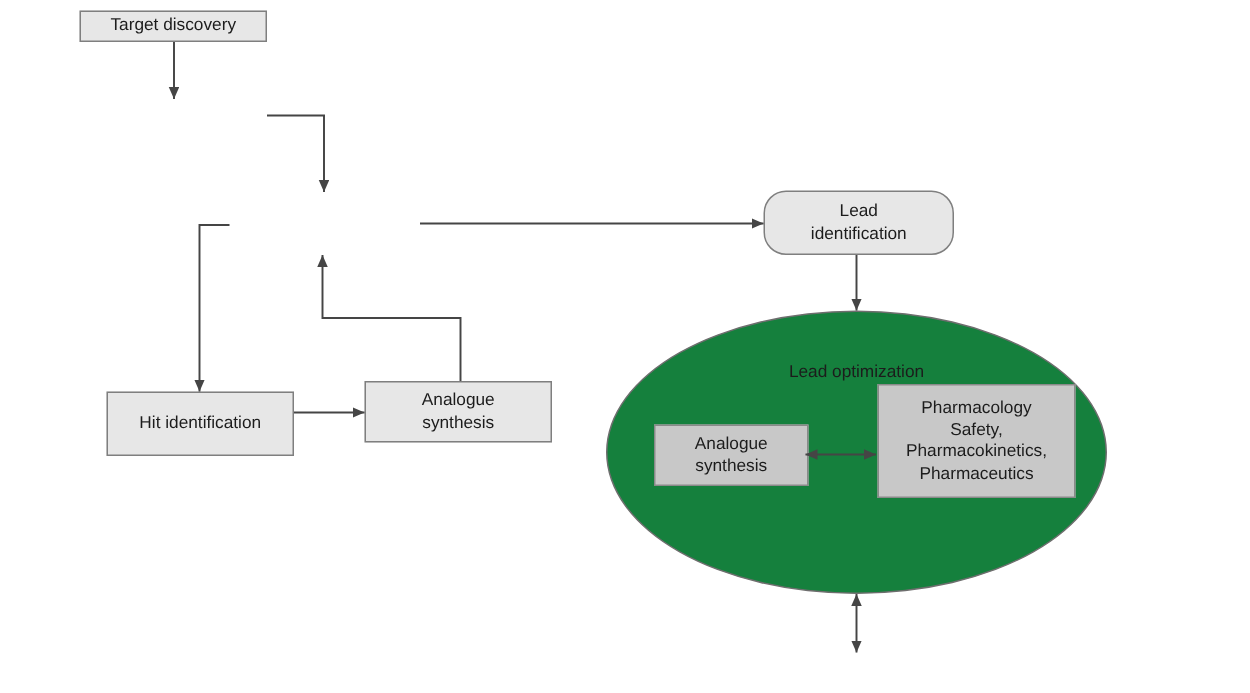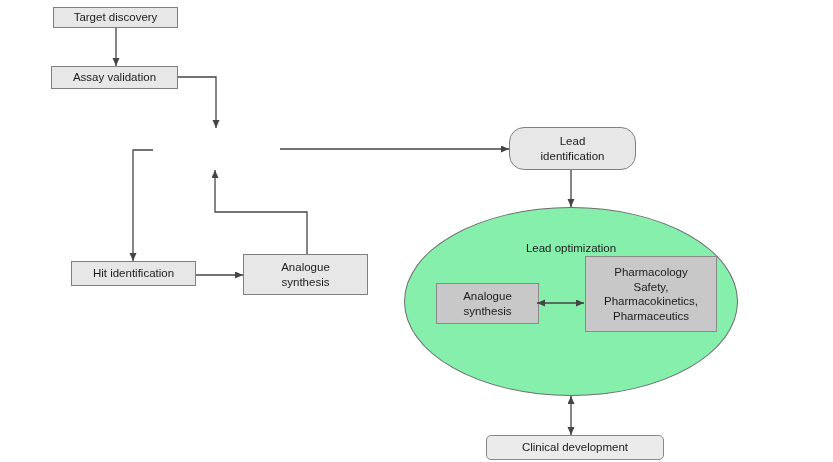--- a/index.html
+++ b/index.html
@@ -32,21 +32,21 @@
   .node.rounded {
     border-radius: 5px;
     background: #ebebeb;
     border-color: #888888;
   }
   .ellipse {
     position: absolute;
     box-sizing: border-box;
     left: 404px; top: 207px;
     width: 334px; height: 189px;
-    background: #86efac;
+    background: #15803d;
     border: 1.4px solid #6e6e6e;
     border-radius: 50%;
   }
   .ellipse-label {
     position: absolute;
     left: 0; top: 34px;
     width: 100%;
     text-align: center;
     font-size: 11.5px;
     color: #1c1c1c;
@@ -62,42 +62,40 @@
     stroke-width: 1.3px;
   }
 </style>
 </head>
 <body>
 
 <div class="canvas">
 
   <div class="node" style="left:53px; top:7px; width:125px; height:21px;">Target discovery</div>
 
-  <div class="node" style="left:51px; top:66px; width:127px; height:23px;">Assay validation</div>
 
 
   <div class="node" style="left:509px; top:127px; width:127px; height:43px;border-radius:15px;">Lead
 identification</div>
 
-  <div class="node" style="left:71px; top:261px; width:125px; height:25px;">Hit identification</div>
+  <div class="node" style="left:71px; top:261px; width:125px; height:43px;">Hit identification</div>
 
   <div class="node" style="left:243px; top:254px; width:125px; height:41px;">Analogue
 synthesis</div>
 
   <div class="ellipse">
     <div class="ellipse-label">Lead optimization</div>
     <div class="node inner" style="left:31px; top:75px; width:103px; height:41px;">Analogue
 synthesis</div>
     <div class="node inner" style="left:180px; top:48px; width:132px; height:76px;">Pharmacology
 Safety,
 Pharmacokinetics,
 Pharmaceutics</div>
   </div>
 
-  <div class="node rounded" style="left:486px; top:435px; width:178px; height:25px;">Clinical development</div>
 
   <svg class="connector-layer" width="833" height="462" viewBox="0 0 833 462">
     <defs>
       <marker id="arrow-end" markerUnits="userSpaceOnUse" markerWidth="9" markerHeight="8" refX="8" refY="3.5" orient="auto">
         <path d="M0,0 L8,3.5 L0,7 Z" fill="#454545"></path>
       </marker>
       <marker id="arrow-start" markerUnits="userSpaceOnUse" markerWidth="9" markerHeight="8" refX="8" refY="3.5" orient="auto-start-reverse">
         <path d="M0,0 L8,3.5 L0,7 Z" fill="#454545"></path>
       </marker>
     </defs>

